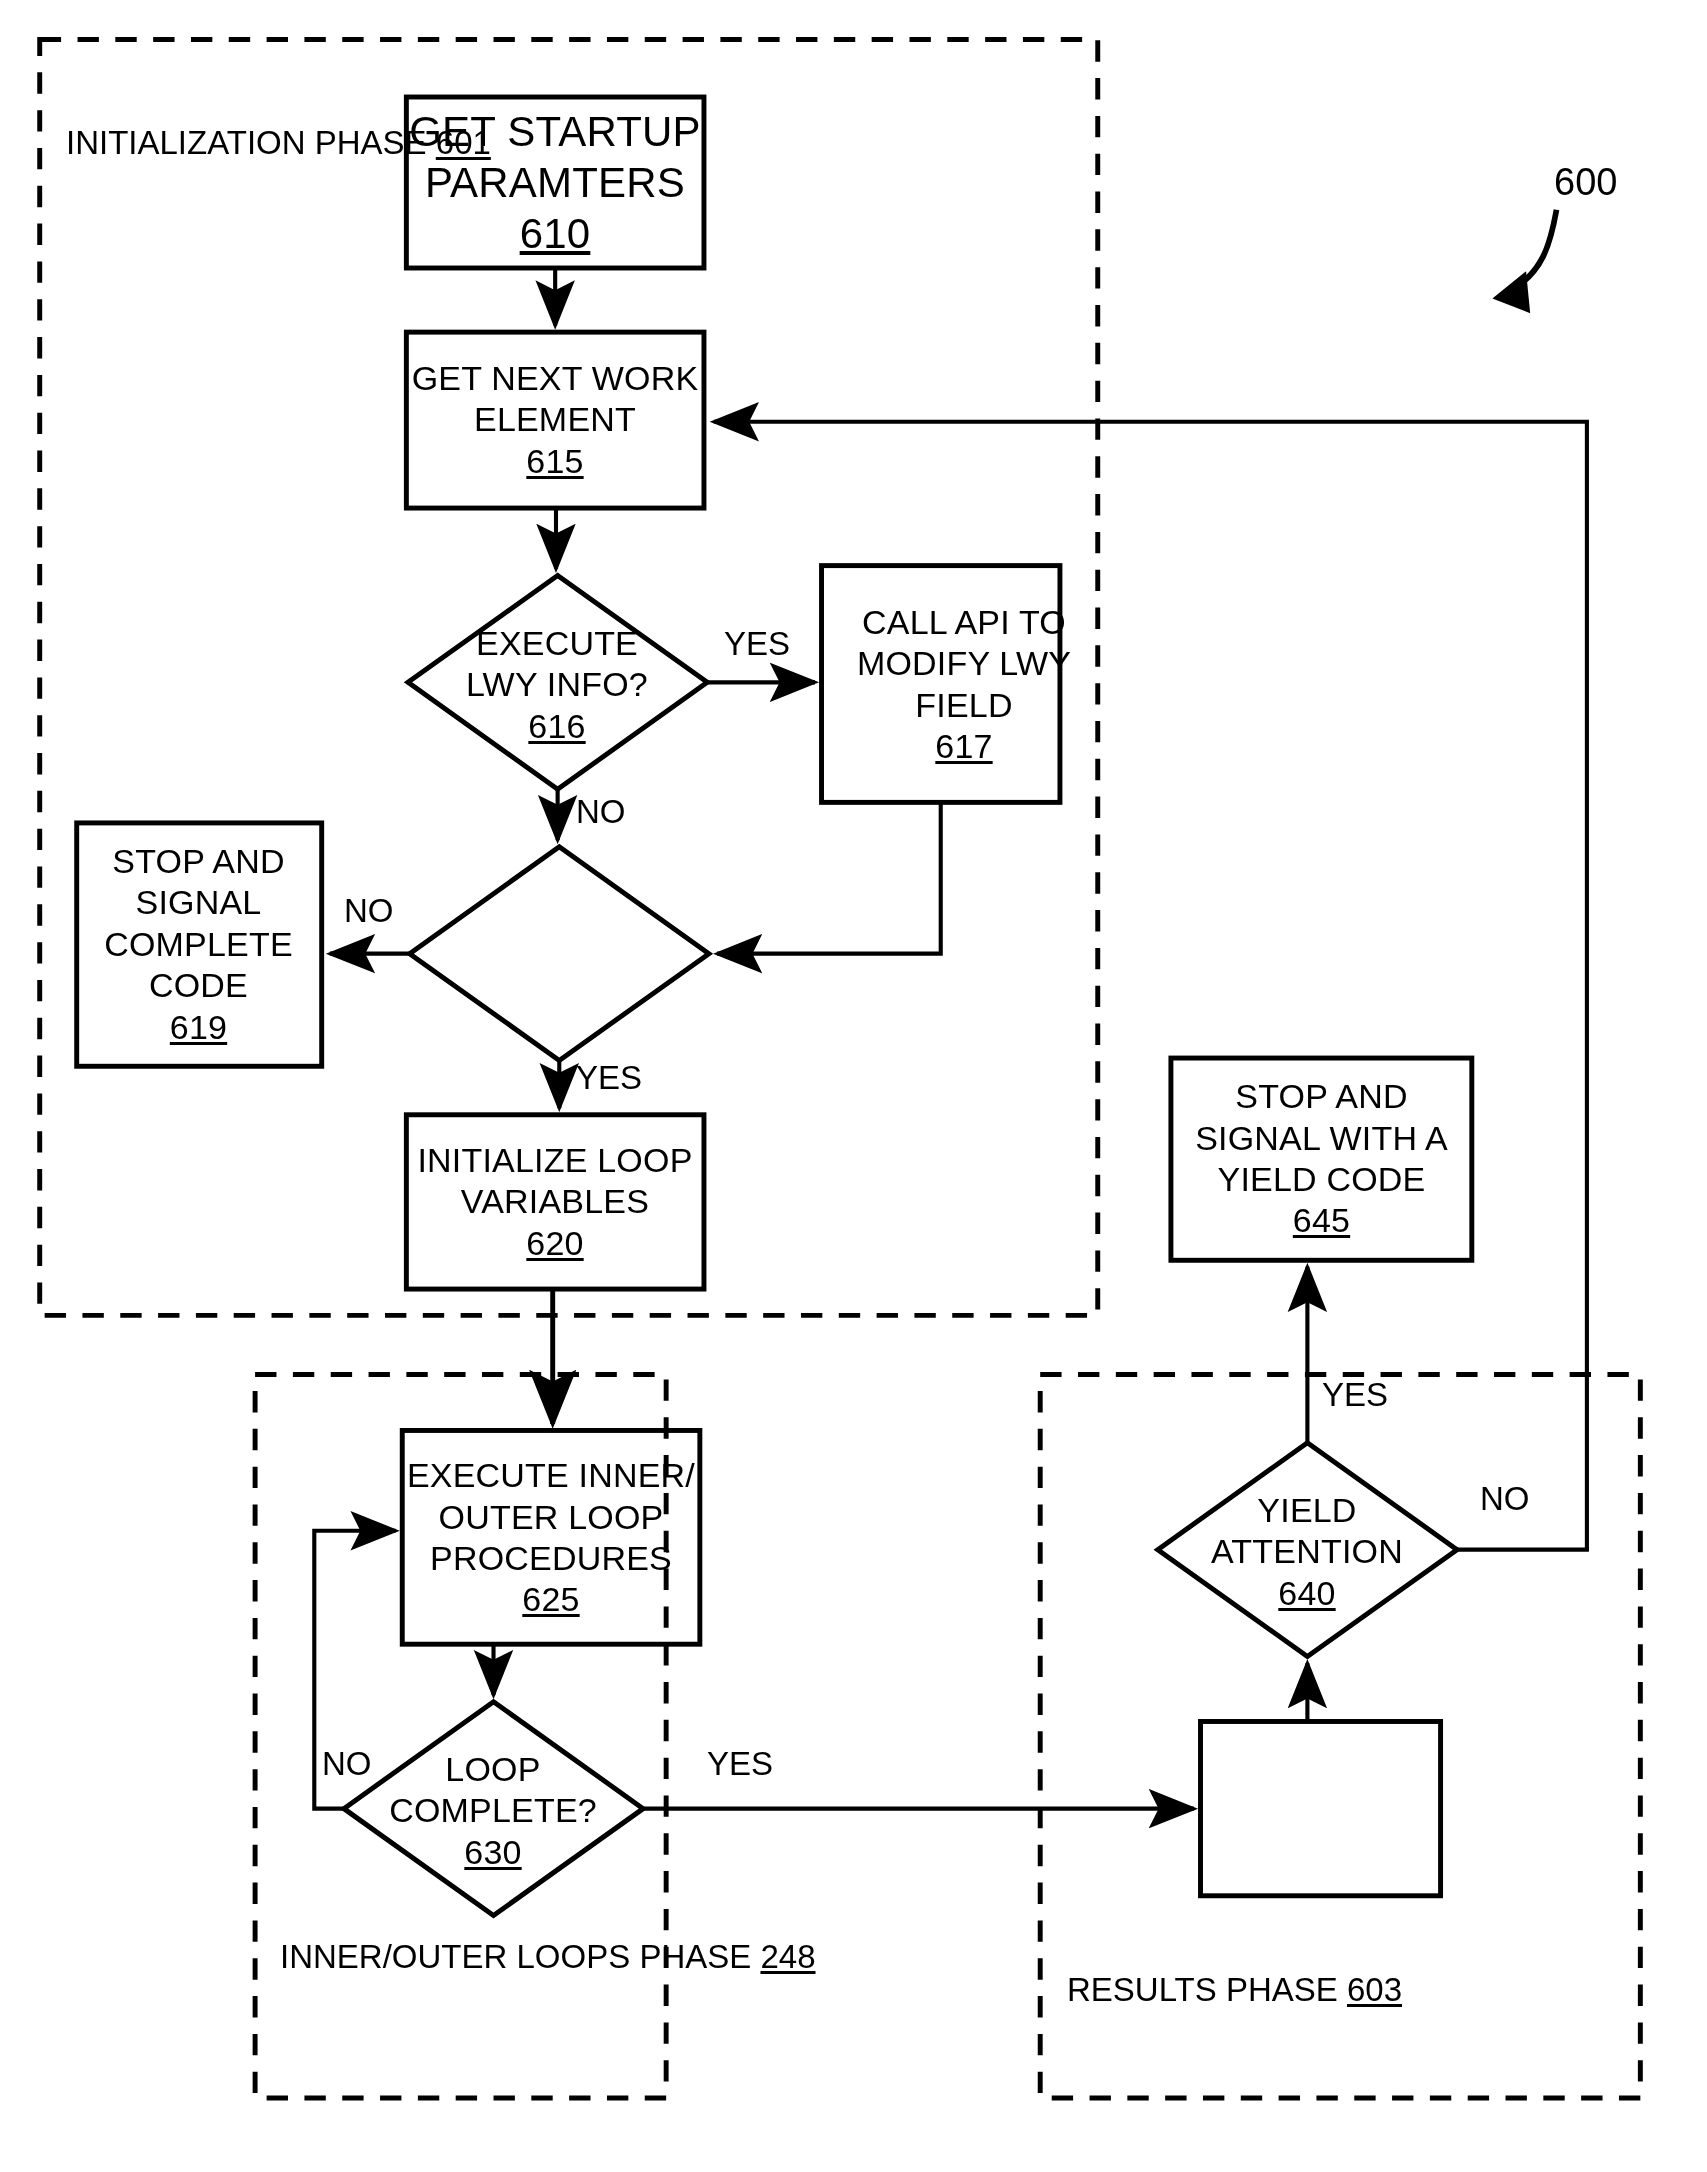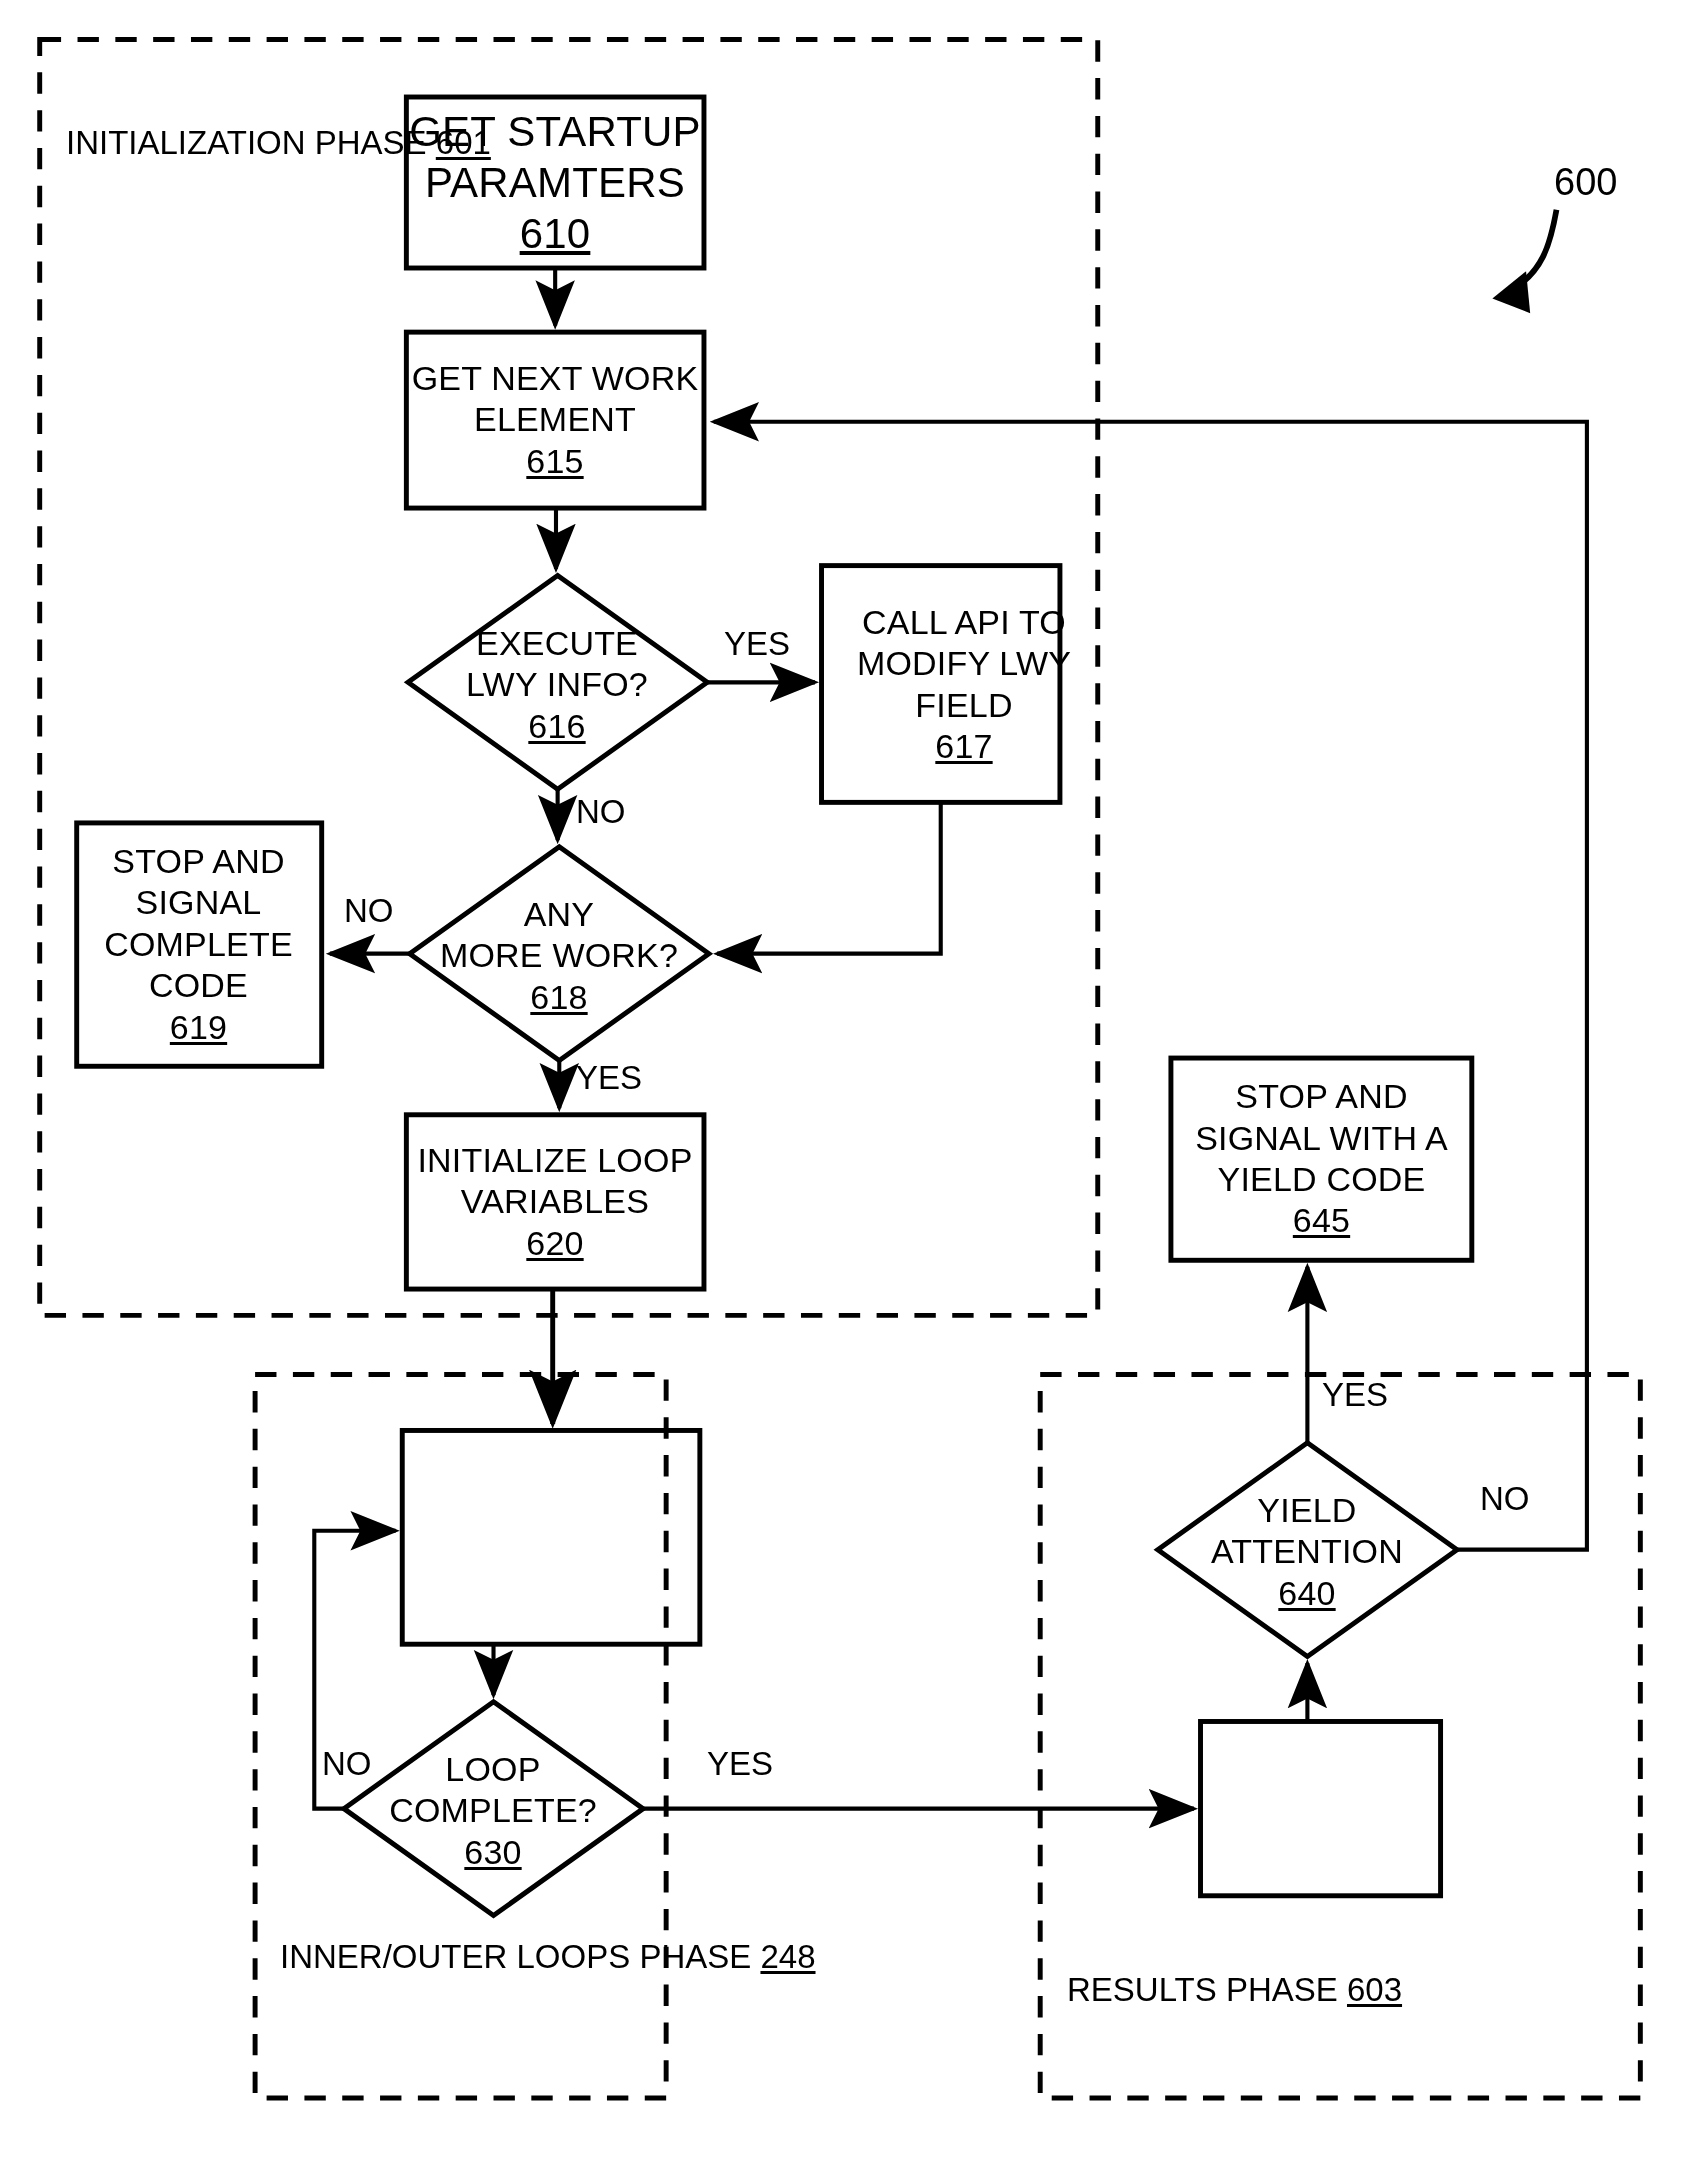--- a/index.html
+++ b/index.html
@@ -153,40 +153,41 @@
     <span class="ln refnum">616</span>
   </div>
 
   <div class="node-label" style="left:821px; top:566px; width:238px; height:237px; font-size:34px;padding-left:24px;">
     <span class="ln">CALL API TO</span>
     <span class="ln">MODIFY LWY</span>
     <span class="ln">FIELD</span>
     <span class="ln refnum">617</span>
   </div>
 
-  <div class="node-label" style="left:411px; top:878px; width:296px; height:156px; font-size:34px;">
-    <span class="ln">ANY</span>
-    <span class="ln">MORE WORK?</span>
-    <span class="ln refnum">618</span>
-  </div>
 
   <div class="node-label" style="left:76px; top:823px; width:245px; height:243px; font-size:34px;">
     <span class="ln">STOP AND</span>
     <span class="ln">SIGNAL</span>
     <span class="ln">COMPLETE</span>
     <span class="ln">CODE</span>
     <span class="ln refnum">619</span>
   </div>
 
   <div class="node-label" style="left:406px; top:1115px; width:298px; height:174px; font-size:34px;">
     <span class="ln">INITIALIZE LOOP</span>
     <span class="ln">VARIABLES</span>
     <span class="ln refnum">620</span>
   </div>
 
+  <div class="node-label" style="left:402px; top:1431px; width:298px; height:214px; font-size:34px;">
+    <span class="ln">EXECUTE INNER/</span>
+    <span class="ln">OUTER LOOP</span>
+    <span class="ln">PROCEDURES</span>
+    <span class="ln refnum">625</span>
+  </div>
 
   <div class="node-label" style="left:345px; top:1733px; width:296px; height:156px; font-size:34px;">
     <span class="ln">LOOP</span>
     <span class="ln">COMPLETE?</span>
     <span class="ln refnum">630</span>
   </div>
 
 
   <div class="node-label" style="left:1159px; top:1476px; width:296px; height:152px; font-size:34px;">
     <span class="ln">YIELD</span>

